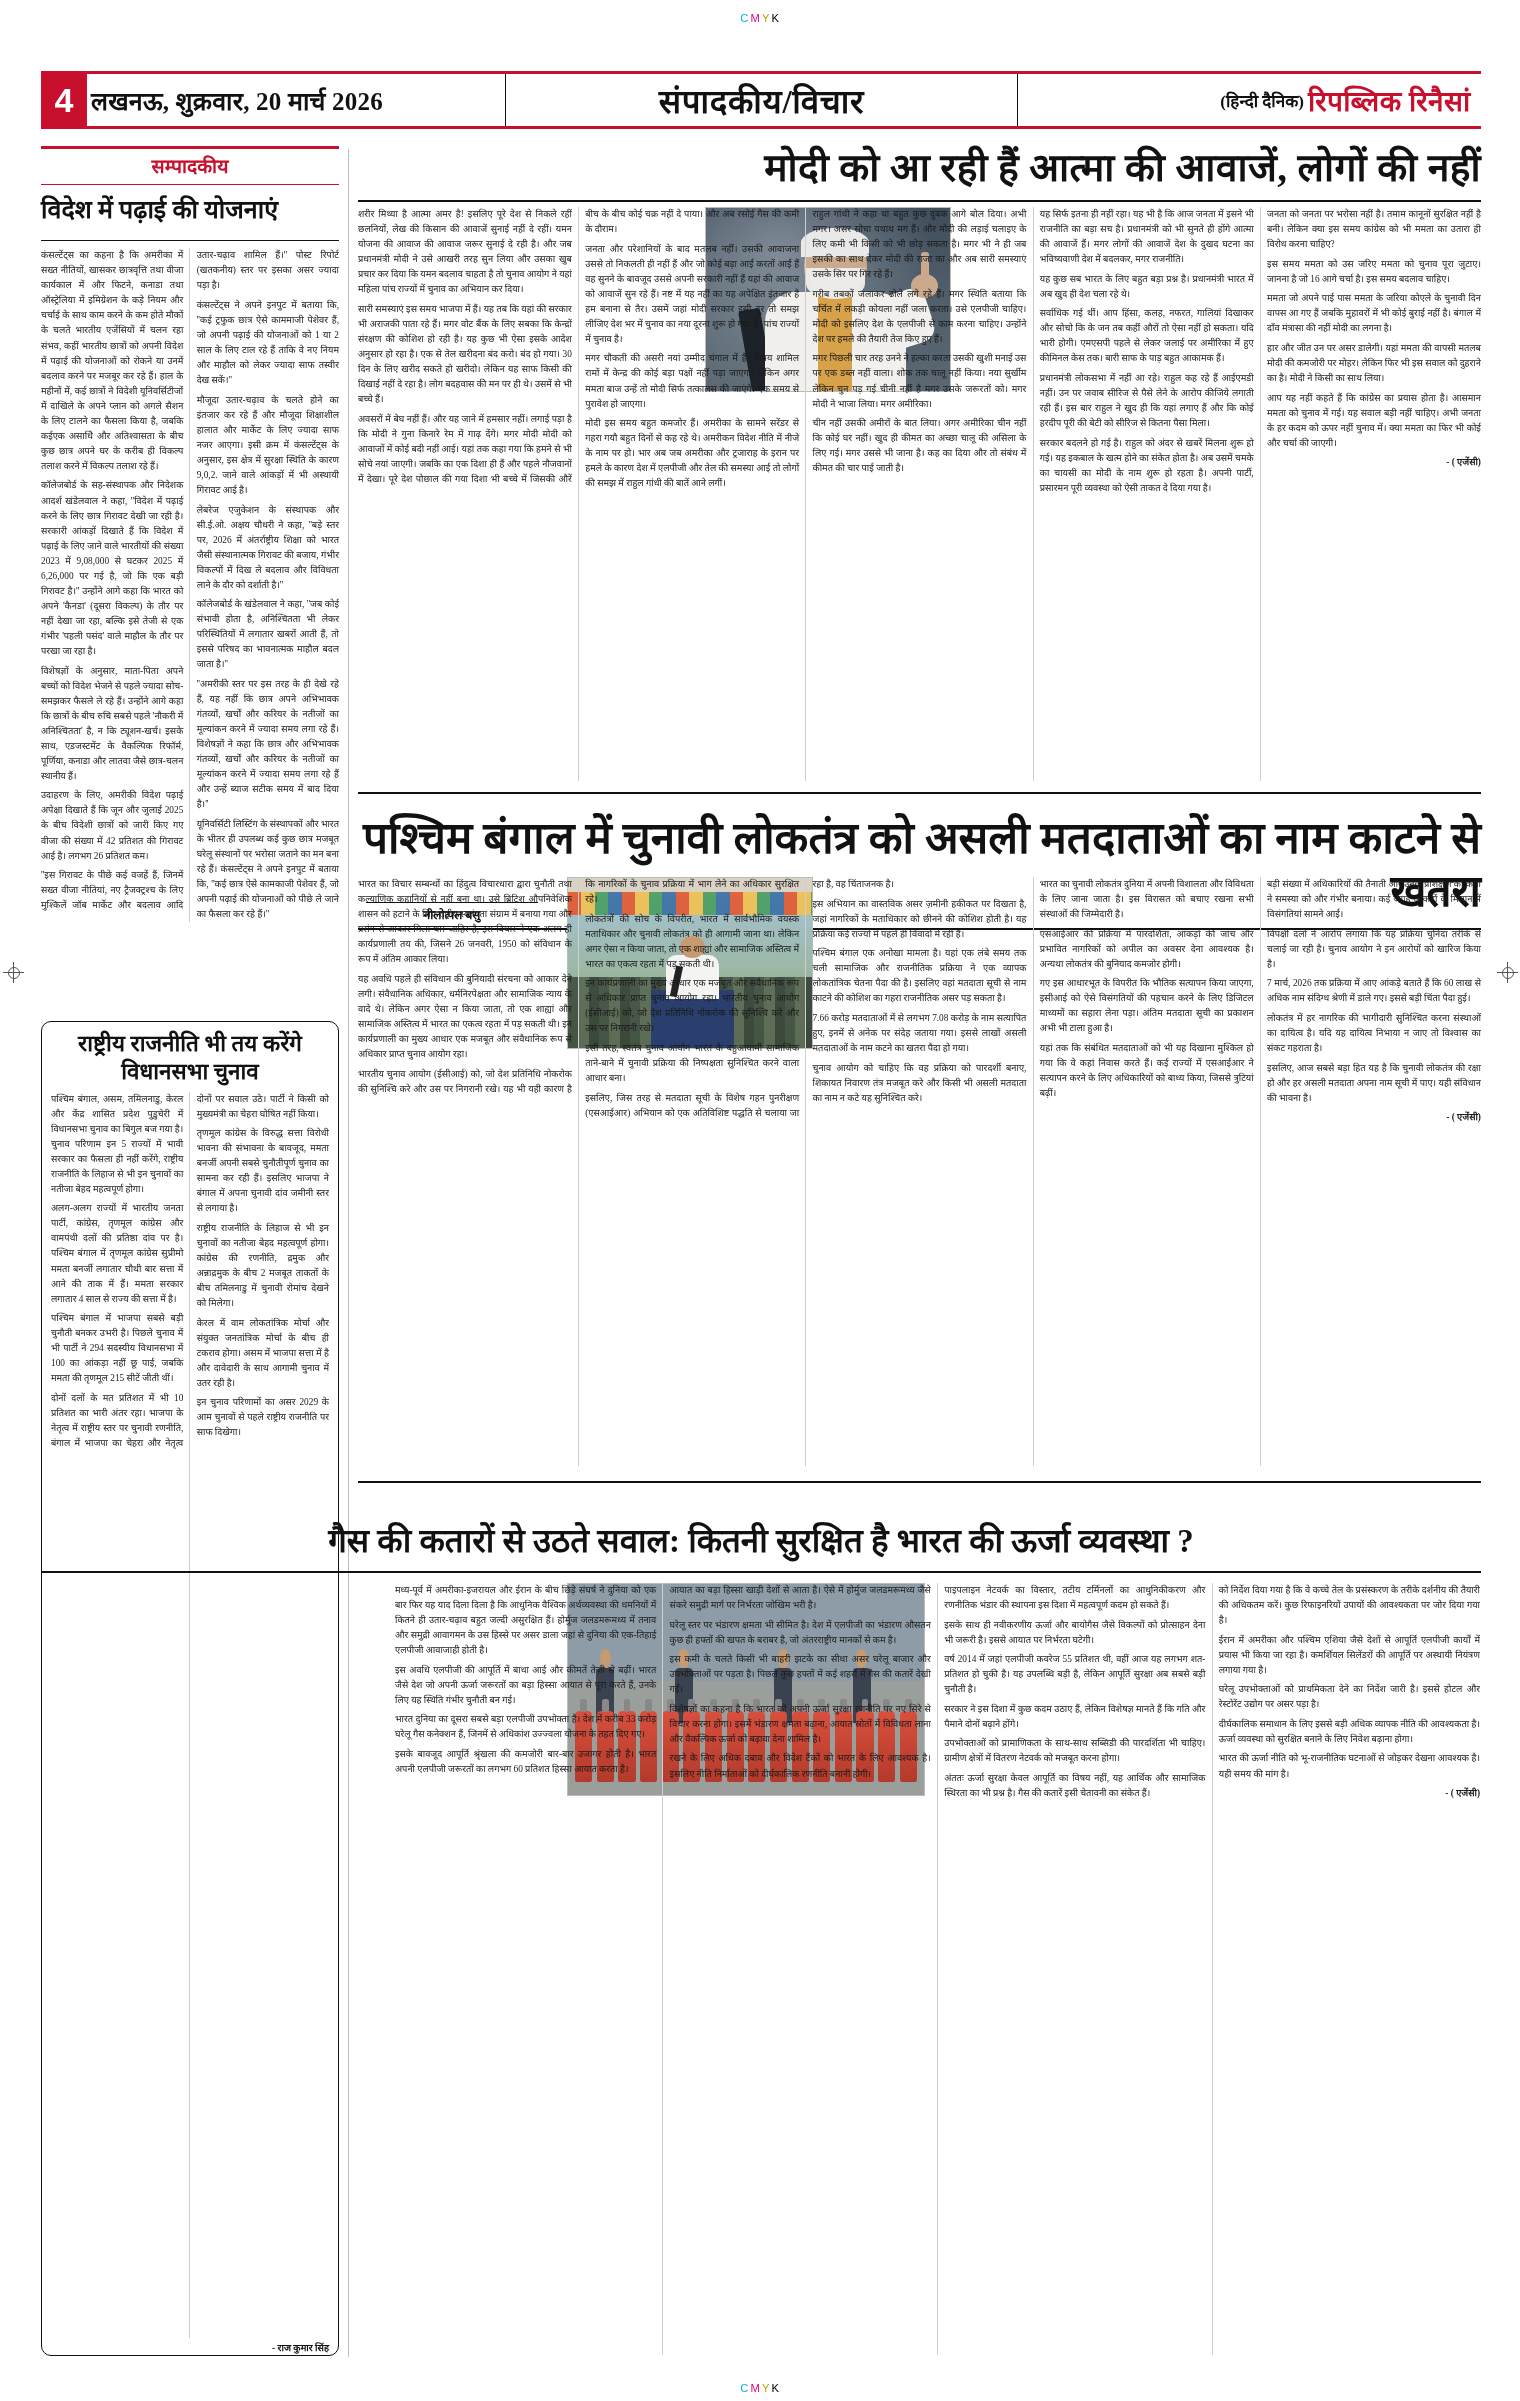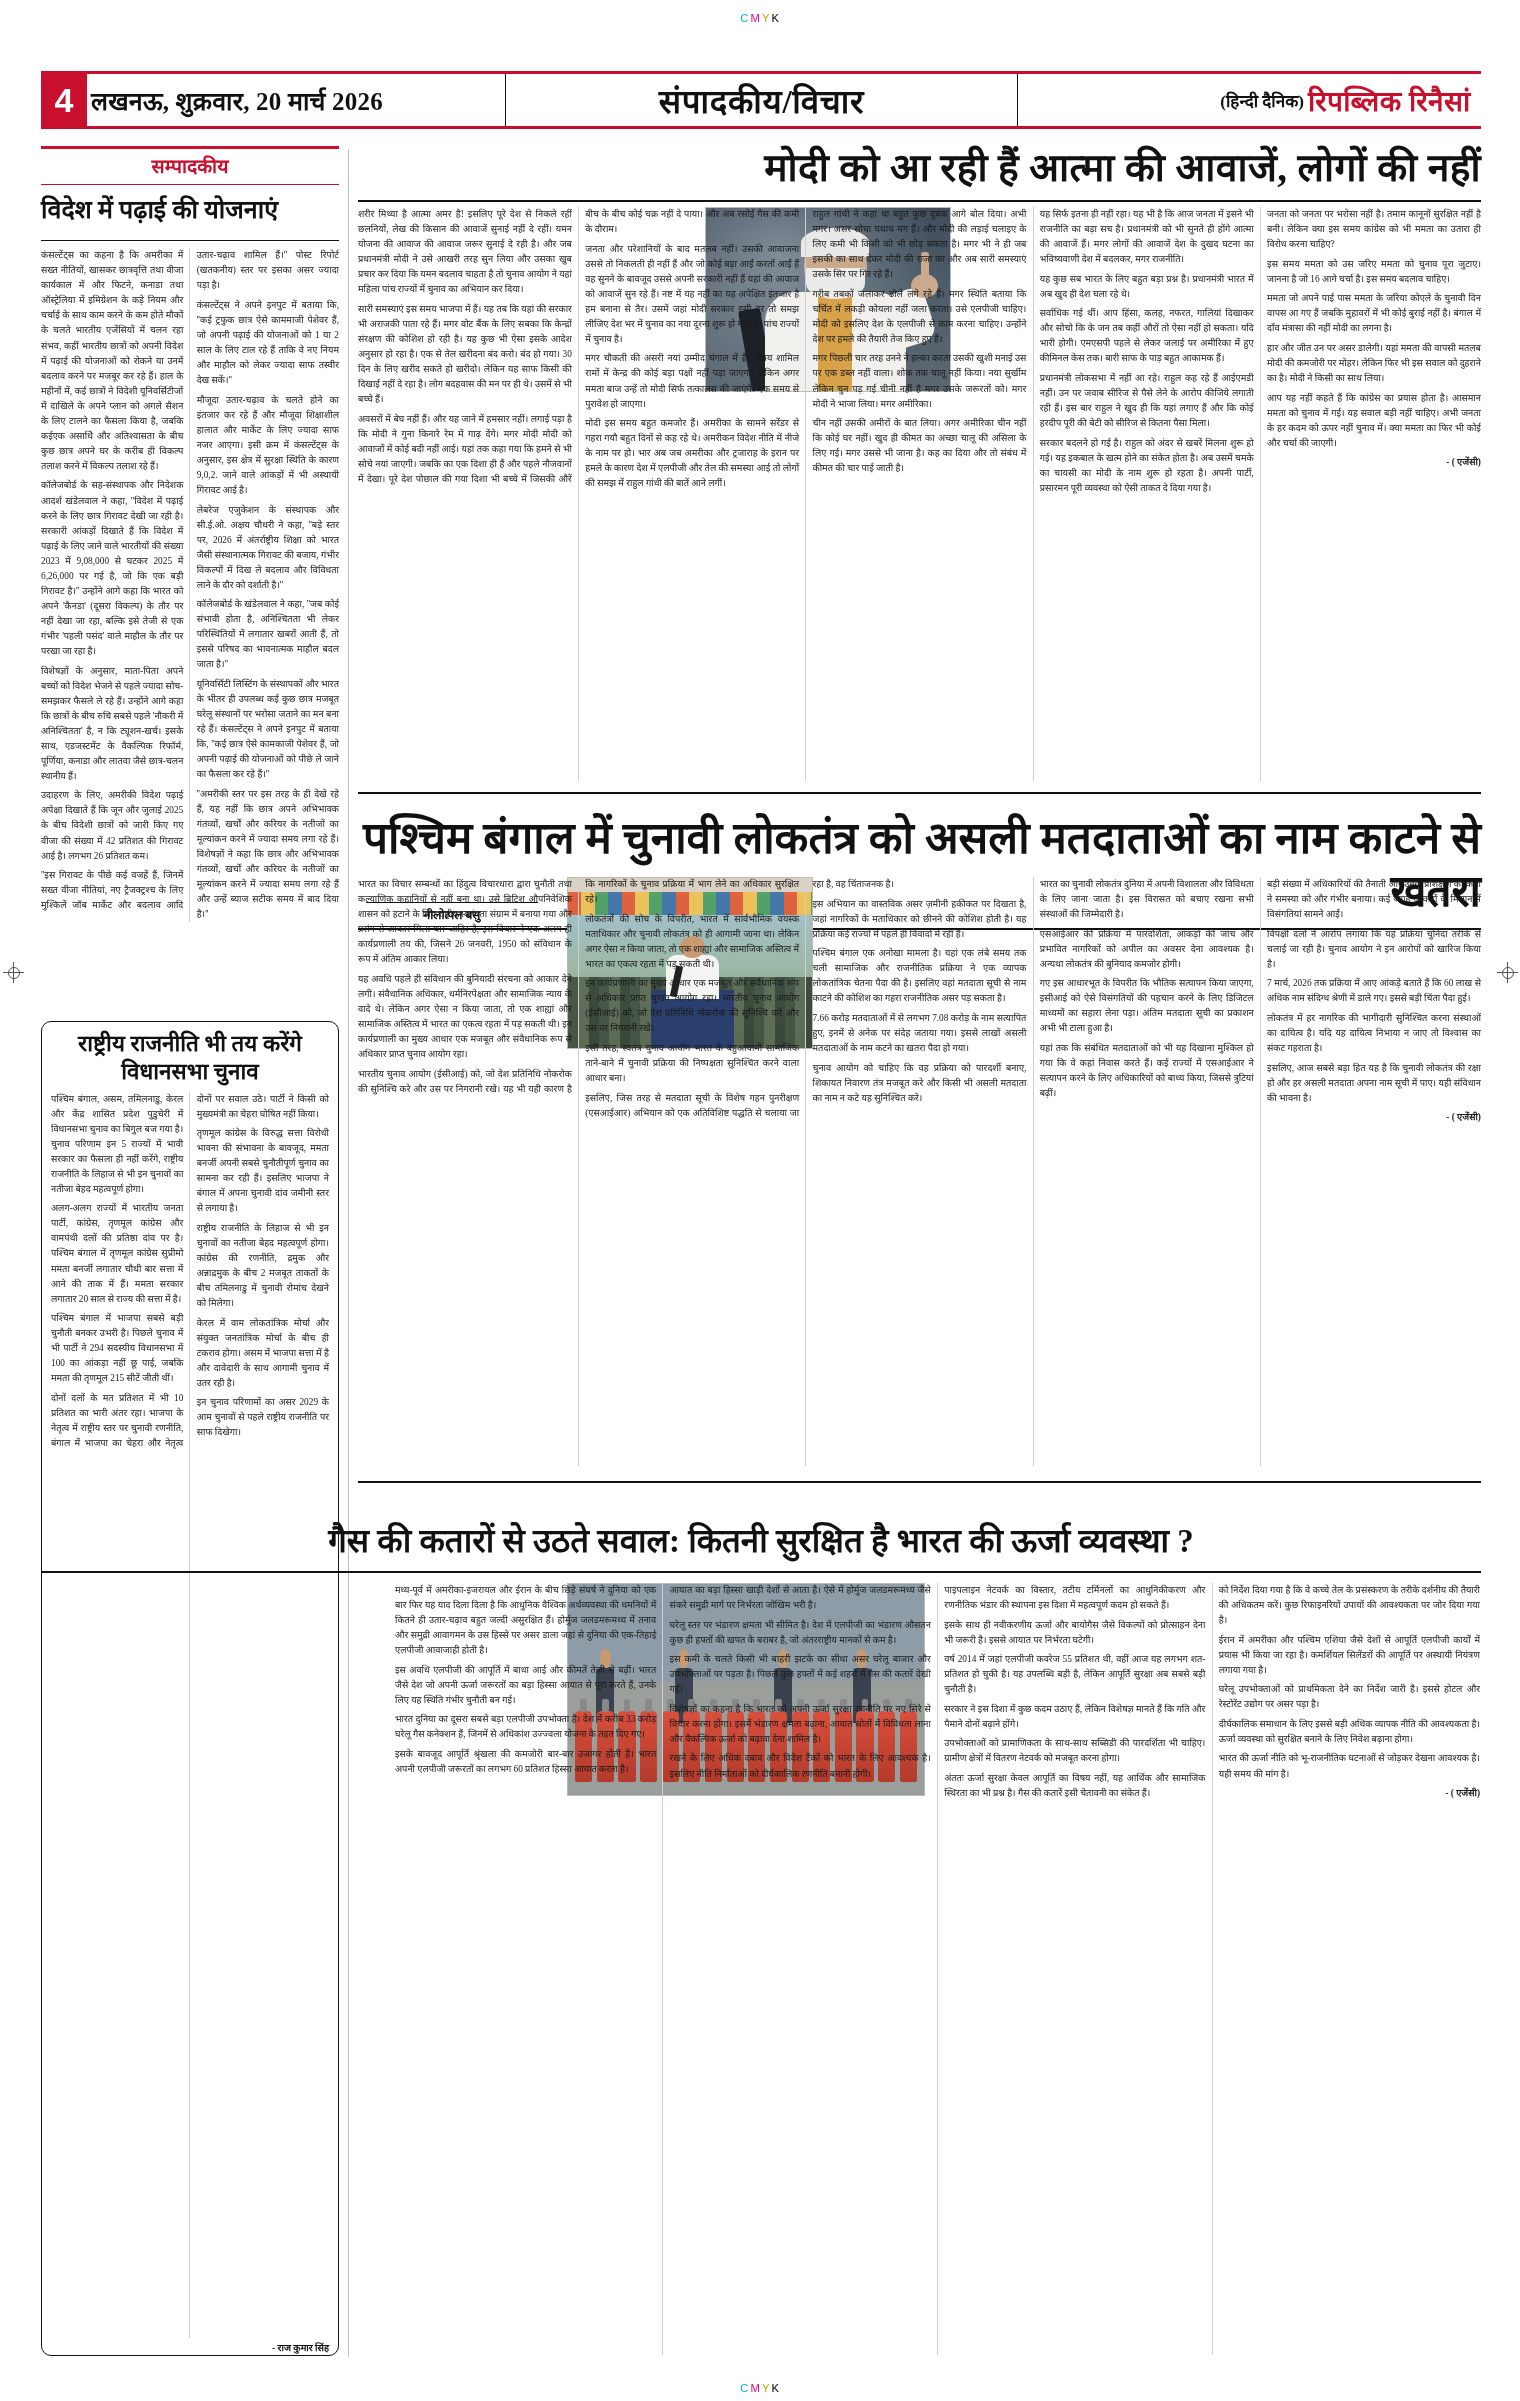--- a/index.html
+++ b/index.html
@@ -213,30 +213,30 @@
     <div class="body-text cols2" id="editorial-body">
         <p>कंसल्टेंट्स का कहना है कि अमरीका में सख्त नीतियों, खासकर छात्रवृत्ति तथा वीजा कार्यकाल में और फिटने, कनाडा तथा ऑस्ट्रेलिया में इमिग्रेशन के कड़े नियम और चर्चाई के साथ काम करने के कम होते मौकों के चलते भारतीय एजेंसियों में चलन रहा संभव, कहीं भारतीय छात्रों को अपनी विदेश में पढ़ाई की योजनाओं को रोकने या उनमें बदलाव करने पर मजबूर कर रहे हैं। हाल के महीनों में, कई छात्रों ने विदेशी यूनिवर्सिटीजों में दाखिले के अपने प्लान को अगले सैशन के लिए टालने का फैसला किया है, जबकि कईएक असाधिे और अतिश्वासता के बीच कुछ छात्र अपने घर के करीब ही विकल्प तलाश करने में विकल्प तलाश रहे हैं।</p>
         <p>कॉलेजबोर्ड के सह-संस्थापक और निदेशक आदर्श खंडेलवाल ने कहा, ''विदेश में पढ़ाई करने के लिए छात्र गिरावट देखी जा रही है। सरकारी आंकड़ों दिखाते हैं कि विदेश में पढ़ाई के लिए जाने वाले भारतीयों की संख्या 2023 में 9,08,000 से घटकर 2025 में 6,26,000 पर गई है, जो कि एक बड़ी गिरावट है।'' उन्होंने आगे कहा कि भारत को अपने 'कैनडा' (दूसरा विकल्प) के तौर पर नहीं देखा जा रहा, बल्कि इसे तेजी से एक गंभीर 'पहली पसंद' वाले माहौल के तौर पर परखा जा रहा है।</p>
         <p>विशेषज्ञों के अनुसार, माता-पिता अपने बच्चों को विदेश भेजने से पहले ज्यादा सोच-समझकर फैसले ले रहे हैं। उन्होंने आगे कहा कि छात्रों के बीच रुचि सबसे पहले 'नौकरी में अनिश्चितता' है, न कि ट्यूशन-खर्च। इसके साथ, एडजस्टमेंट के वैकल्पिक रिफॉर्म, पूर्णिया, कनाडा और लातवा जैसे छात्र-चलन स्थानीय हैं।</p>
         <p>उदाहरण के लिए, अमरीकी विदेश पढ़ाई अपेक्षा दिखाते हैं कि जून और जुलाई 2025 के बीच विदेशी छात्रों को जारी किए गए वीजा की संख्या में 42 प्रतिशत की गिरावट आई है। लगभग 26 प्रतिशत कम।</p>
         <p>''इस गिरावट के पीछे कई वजहें हैं, जिनमें सख्त वीजा नीतियां, नए ट्रैजक्ट्रश्च के लिए मुश्किलें जॉब मार्केट और बदलाव आदि उतार-चढ़ाव शामिल हैं।'' पोस्ट रिपोर्ट (खतकनीय) स्तर पर इसका असर ज्यादा पड़ा है।</p>
         <p>कंसल्टेंट्स ने अपने इनपुट में बताया कि, ''कई ट्रफुक छात्र ऐसे काममाजी पेशेवर हैं, जो अपनी पढ़ाई की योजनाओं को 1 या 2 साल के लिए टाल रहे हैं ताकि वे नए नियम और माहौल को लेकर ज्यादा साफ तस्वीर देख सकें।''</p>
         <p>मौजूदा उतार-चढ़ाव के चलते होने का इंतजार कर रहे हैं और मौजूदा शिक्षाशील हालात और मार्केट के लिए ज्यादा साफ नजर आएगा। इसी क्रम में कंसल्टेंट्स के अनुसार, इस क्षेत्र में सुरक्षा स्थिति के कारण 9,0,2. जाने वाले आंकड़ों में भी अस्थायी गिरावट आई है।</p>
         <p>लेबरेज एजुकेशन के संस्थापक और सी.ई.ओ. अक्षय चौधरी ने कहा, ''बड़े स्तर पर, 2026 में अंतर्राष्ट्रीय शिक्षा को भारत जैसी संस्थानात्मक गिरावट की बजाय, गंभीर विकल्पों में दिख ले बदलाव और विविधता लाने के दौर को दर्शाती है।''</p>
         <p>कॉलेजबोर्ड के खंडेलवाल ने कहा, ''जब कोई संभावी होता है, अनिश्चितता भी लेकर परिस्थितियों में लगातार खबरों आती हैं, तो इससे परिषद का भावनात्मक माहौल बदल जाता है।''</p>
+        <p>''अमरीकी स्तर पर इस तरह के ही देखे रहे हैं, यह नहीं कि छात्र अपने अभिभावक गंतव्यों, खर्चों और करियर के नतीजों का मूल्यांकन करने में ज्यादा समय लगा रहे हैं। विशेषज्ञों ने कहा कि छात्र और अभिभावक गंतव्यों, खर्चों और करियर के नतीजों का मूल्यांकन करने में ज्यादा समय लगा रहे हैं और उन्हें ब्याज सटीक समय में बाद दिया है।''</p>
         <p>यूनिवर्सिटी लिस्टिंग के संस्थापकों और भारत के भीतर ही उपलब्ध कई कुछ छात्र मजबूत घरेलू संस्थानों पर भरोसा जताने का मन बना रहे हैं। कंसल्टेंट्स ने अपने इनपुट में बताया कि, ''कई छात्र ऐसे कामकाजी पेशेवर हैं, जो अपनी पढ़ाई की योजनाओं को पीछे ले जाने का फैसला कर रहे हैं।''</p>
-        <p>''अमरीकी स्तर पर इस तरह के ही देखे रहे हैं, यह नहीं कि छात्र अपने अभिभावक गंतव्यों, खर्चों और करियर के नतीजों का मूल्यांकन करने में ज्यादा समय लगा रहे हैं। विशेषज्ञों ने कहा कि छात्र और अभिभावक गंतव्यों, खर्चों और करियर के नतीजों का मूल्यांकन करने में ज्यादा समय लगा रहे हैं और उन्हें ब्याज सटीक समय में बाद दिया है।''</p>
       </div>
   </div>
 
   <div class="boxed" style="left:41px; top:1021px; width:298px; height:1335px;border-radius:10px;">
     <div class="box-title">राष्ट्रीय राजनीति भी तय करेंगे विधानसभा चुनाव</div>
     <div class="body-text cols2" id="sidebar-body" style="height:1246px; overflow:hidden;">
         <p>पश्चिम बंगाल, असम, तमिलनाडु, केरल और केंद्र शासित प्रदेश पुडुचेरी में विधानसभा चुनाव का बिगुल बज गया है। चुनाव परिणाम इन 5 राज्यों में भावी सरकार का फैसला ही नहीं करेंगे, राष्ट्रीय राजनीति के लिहाज से भी इन चुनावों का नतीजा बेहद महत्वपूर्ण होगा।</p>
-        <p>अलग-अलग राज्यों में भारतीय जनता पार्टी, कांग्रेस, तृणमूल कांग्रेस और वामपंथी दलों की प्रतिष्ठा दांव पर है। पश्चिम बंगाल में तृणमूल कांग्रेस सुप्रीमो ममता बनर्जी लगातार चौथी बार सत्ता में आने की ताक में हैं। ममता सरकार लगातार 20 साल से राज्य की सत्ता में है।</p>
+        <p>अलग-अलग राज्यों में भारतीय जनता पार्टी, कांग्रेस, तृणमूल कांग्रेस और वामपंथी दलों की प्रतिष्ठा दांव पर है। पश्चिम बंगाल में तृणमूल कांग्रेस सुप्रीमो ममता बनर्जी लगातार चौथी बार सत्ता में आने की ताक में हैं। ममता सरकार लगातार 4 साल से राज्य की सत्ता में है।</p>
         <p>पश्चिम बंगाल में भाजपा सबसे बड़ी चुनौती बनकर उभरी है। पिछले चुनाव में भी पार्टी ने 294 सदस्यीय विधानसभा में 100 का आंकड़ा नहीं छू पाई, जबकि ममता की तृणमूल 215 सीटें जीती थीं।</p>
         <p>दोनों दलों के मत प्रतिशत में भी 10 प्रतिशत का भारी अंतर रहा। भाजपा के नेतृत्व में राष्ट्रीय स्तर पर चुनावी रणनीति, बंगाल में भाजपा का चेहरा और नेतृत्व दोनों पर सवाल उठे। पार्टी ने किसी को मुख्यमंत्री का चेहरा घोषित नहीं किया।</p>
         <p>तृणमूल कांग्रेस के विरुद्ध सत्ता विरोधी भावना की संभावना के बावजूद, ममता बनर्जी अपनी सबसे चुनौतीपूर्ण चुनाव का सामना कर रही हैं। इसलिए भाजपा ने बंगाल में अपना चुनावी दांव जमीनी स्तर से लगाया है।</p>
         <p>राष्ट्रीय राजनीति के लिहाज से भी इन चुनावों का नतीजा बेहद महत्वपूर्ण होगा। कांग्रेस की रणनीति, द्रमुक और अन्नाद्रमुक के बीच 2 मजबूत ताकतों के बीच तमिलनाडु में चुनावी रोमांच देखने को मिलेगा।</p>
         <p>केरल में वाम लोकतांत्रिक मोर्चा और संयुक्त जनतांत्रिक मोर्चा के बीच ही टकराव होगा। असम में भाजपा सत्ता में है और दावेदारी के साथ आगामी चुनाव में उतर रही है।</p>
         <p>इन चुनाव परिणामों का असर 2029 के आम चुनावों से पहले राष्ट्रीय राजनीति पर साफ दिखेगा।</p>
       </div>
     <div class="byline-right">- राज कुमार सिंह</div>
   </div>
 

